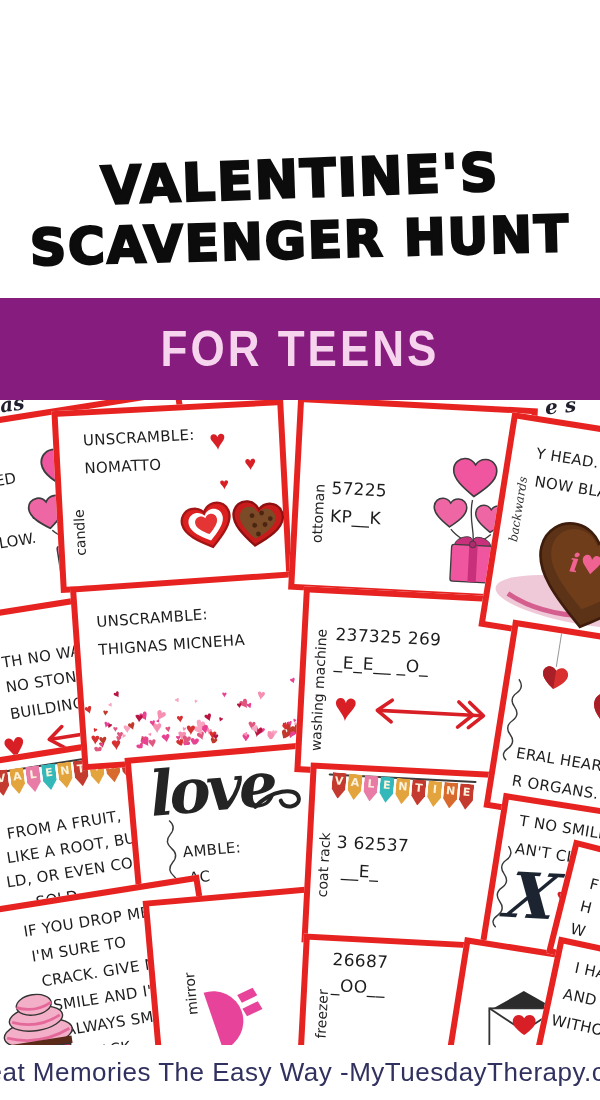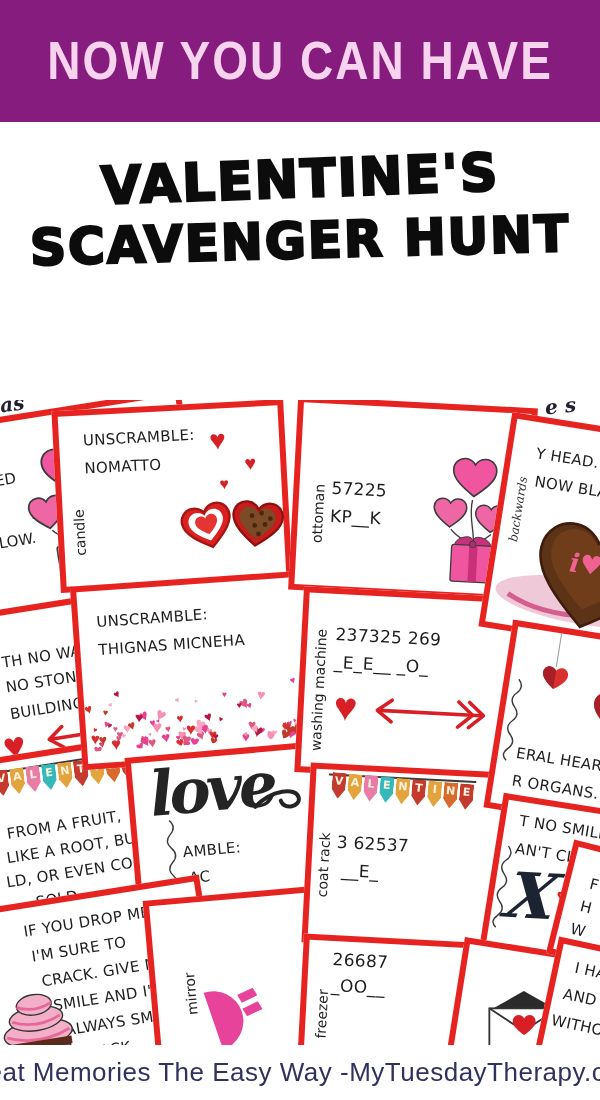--- a/index.html
+++ b/index.html
@@ -50,29 +50,29 @@
   .footer{position:absolute;left:0;top:1045px;width:600px;height:55px;background:#fff;
           display:flex;align-items:center;justify-content:center;}
   .footer-text{color:#31315F;font-family:"Liberation Sans",sans-serif;font-size:26px;
           letter-spacing:.5px;white-space:nowrap;}
 </style>
 </head>
 <body>
 
 <div class="page">
 
-  <div class="band-top">
-    <div class="band-top-text">NOW YOU CAN HAVE</div>
-  </div>
 
   <div class="title-wrap">
     <div class="title-line title-line1">VALENTINE'S</div>
     <div class="title-line title-line2">SCAVENGER HUNT</div>
   </div>
 
+  <div class="band-mid">
+    <div class="band-mid-text">FOR TEENS</div>
+  </div>
 
   <div class="collage">
 
     <div class="titlefrag" style="left:0px;top:-8px;transform:rotate(-8deg);">as</div>
     <div class="titlefrag" style="left:545px;top:-6px;transform:rotate(-6deg);">e s</div>
 
     <div class="card" style="left:-70px;top:8px;width:255px;height:185px;transform:rotate(-9deg);z-index:1;">
       <span class="frag" style="left:64px;top:48px;">ED</span>
       <span class="frag" style="left:94px;top:86px;">I</span>
       <span class="frag" style="left:58px;top:110px;">LOW.</span>

